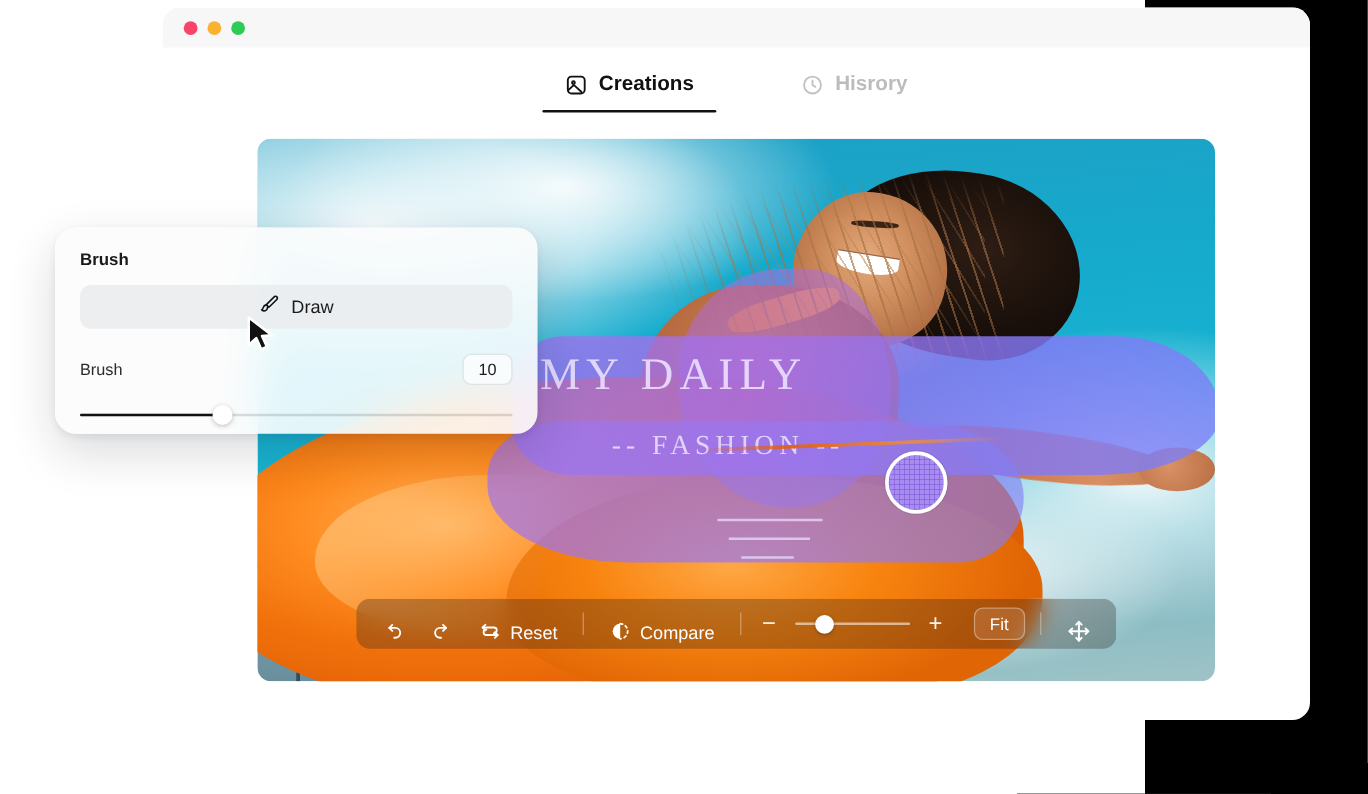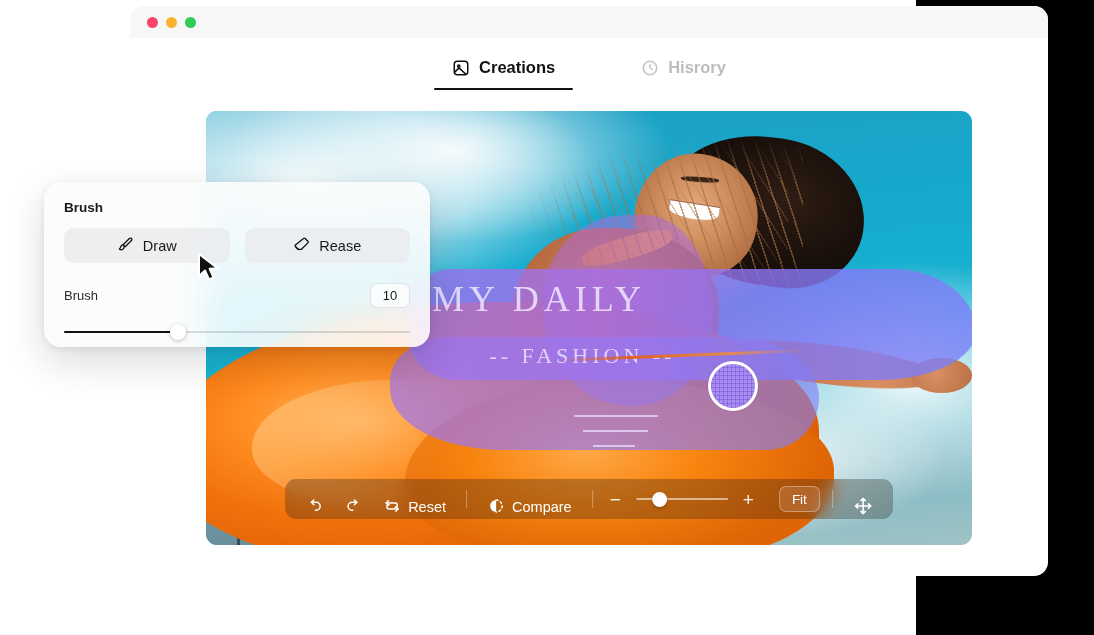--- a/index.html
+++ b/index.html
@@ -459,29 +459,20 @@
     <div class="bp-modes">
       <div class="mode-btn">
         <span>
           <svg width="17" height="17" viewBox="0 0 24 24" fill="none" stroke="#111" stroke-width="1.8" stroke-linecap="round" stroke-linejoin="round">
             <path d="M20.5 3.5c-1 -1 -2.4 -.7 -3.4 .3L8.6 12.3l2.9 2.9 8.6 -8.4c1 -1 1.4 -2.3 .4 -3.3z"></path>
             <path d="M8.3 12.6c-1.6 .3 -2.8 1.5 -3.2 3.1 -.3 1.2 -.9 2 -1.8 2.6 1.4 1.2 3.6 1.4 5.1 .3 1.3 -1 1.8 -2.5 1.5 -4"></path>
           </svg>
         </span>
         <span>Draw</span>
       </div>
-      <div class="mode-btn">
-        <span>
-          <svg width="17" height="17" viewBox="0 0 24 24" fill="none" stroke="#111" stroke-width="1.8" stroke-linecap="round" stroke-linejoin="round">
-            <path d="M17.2 3.6 21 7.4a1.6 1.6 0 0 1 0 2.3l-9.3 9.3H7.4l-4-4a1.6 1.6 0 0 1 0-2.3l11.5-9.1a1.6 1.6 0 0 1 2.3 0z"></path>
-            <path d="M7.6 19 4.1 15.4"></path>
-          </svg>
-        </span>
-        <span>Rease</span>
-      </div>
     </div>
     <div class="bp-size-row">
       <span class="bp-size-label">Brush</span>
       <span class="bp-size-val">10</span>
     </div>
     <div class="bp-slider">
       <div class="bps-track"></div>
       <div class="bps-fill"></div>
       <div class="bps-knob"></div>
     </div>

